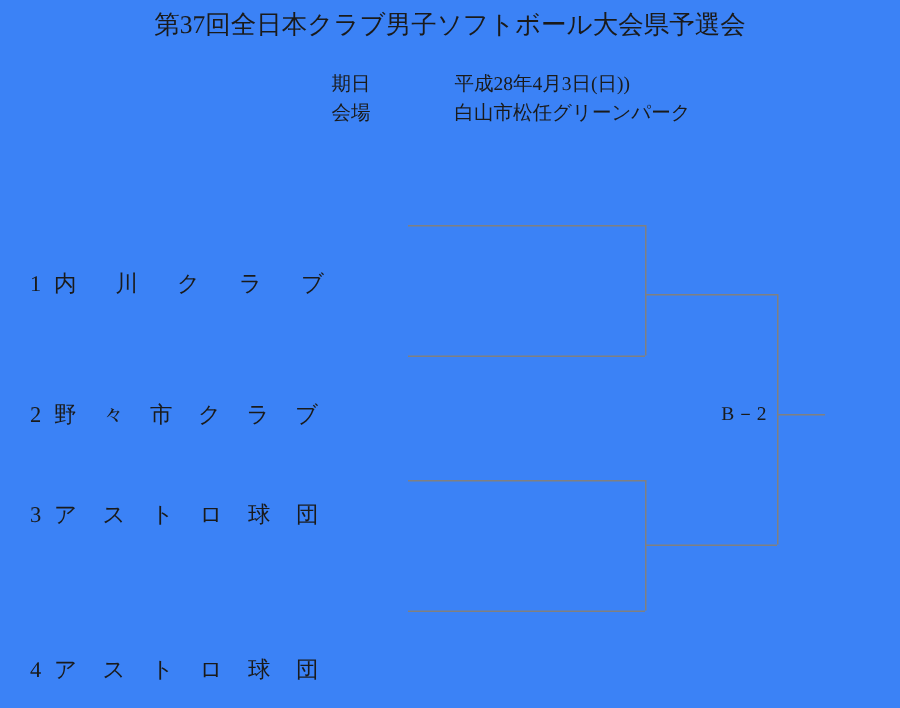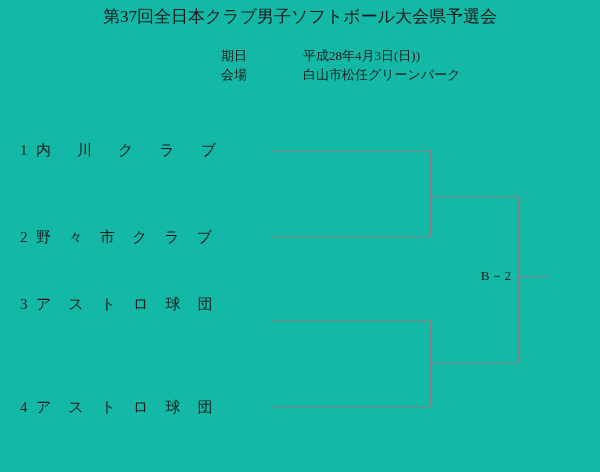--- a/index.html
+++ b/index.html
@@ -12,21 +12,21 @@
     height: 472px;
     background: #ffffff;
     font-family: "Liberation Serif", "DejaVu Serif", serif;
     color: #000000;
     overflow: hidden;
   }
   #page {
     position: relative;
     width: 600px;
     height: 472px;
-    background: #14b8a6;
+    background: #3b82f6;
   }
 
   
   .title {
     position: absolute;
     left: 0;
     top: 6px;
     width: 600px;
     text-align: center;
     font-size: 17px;
@@ -75,20 +75,21 @@
     color: #1a1a1a;
     white-space: nowrap;
   }
   .seed-num {
     display: inline-block;
     width: 16px;
     text-align: left;
   }
   .seed-name {
     display: inline-block;
+    margin-top: 40px;
   }
   .seed-name.wide  { letter-spacing: 26px; }
   .seed-name.narrow{ letter-spacing: 17px; }
 
   
   .hline {
     position: absolute;
     height: 0;
     border-top: 1px solid #808080;
   }

